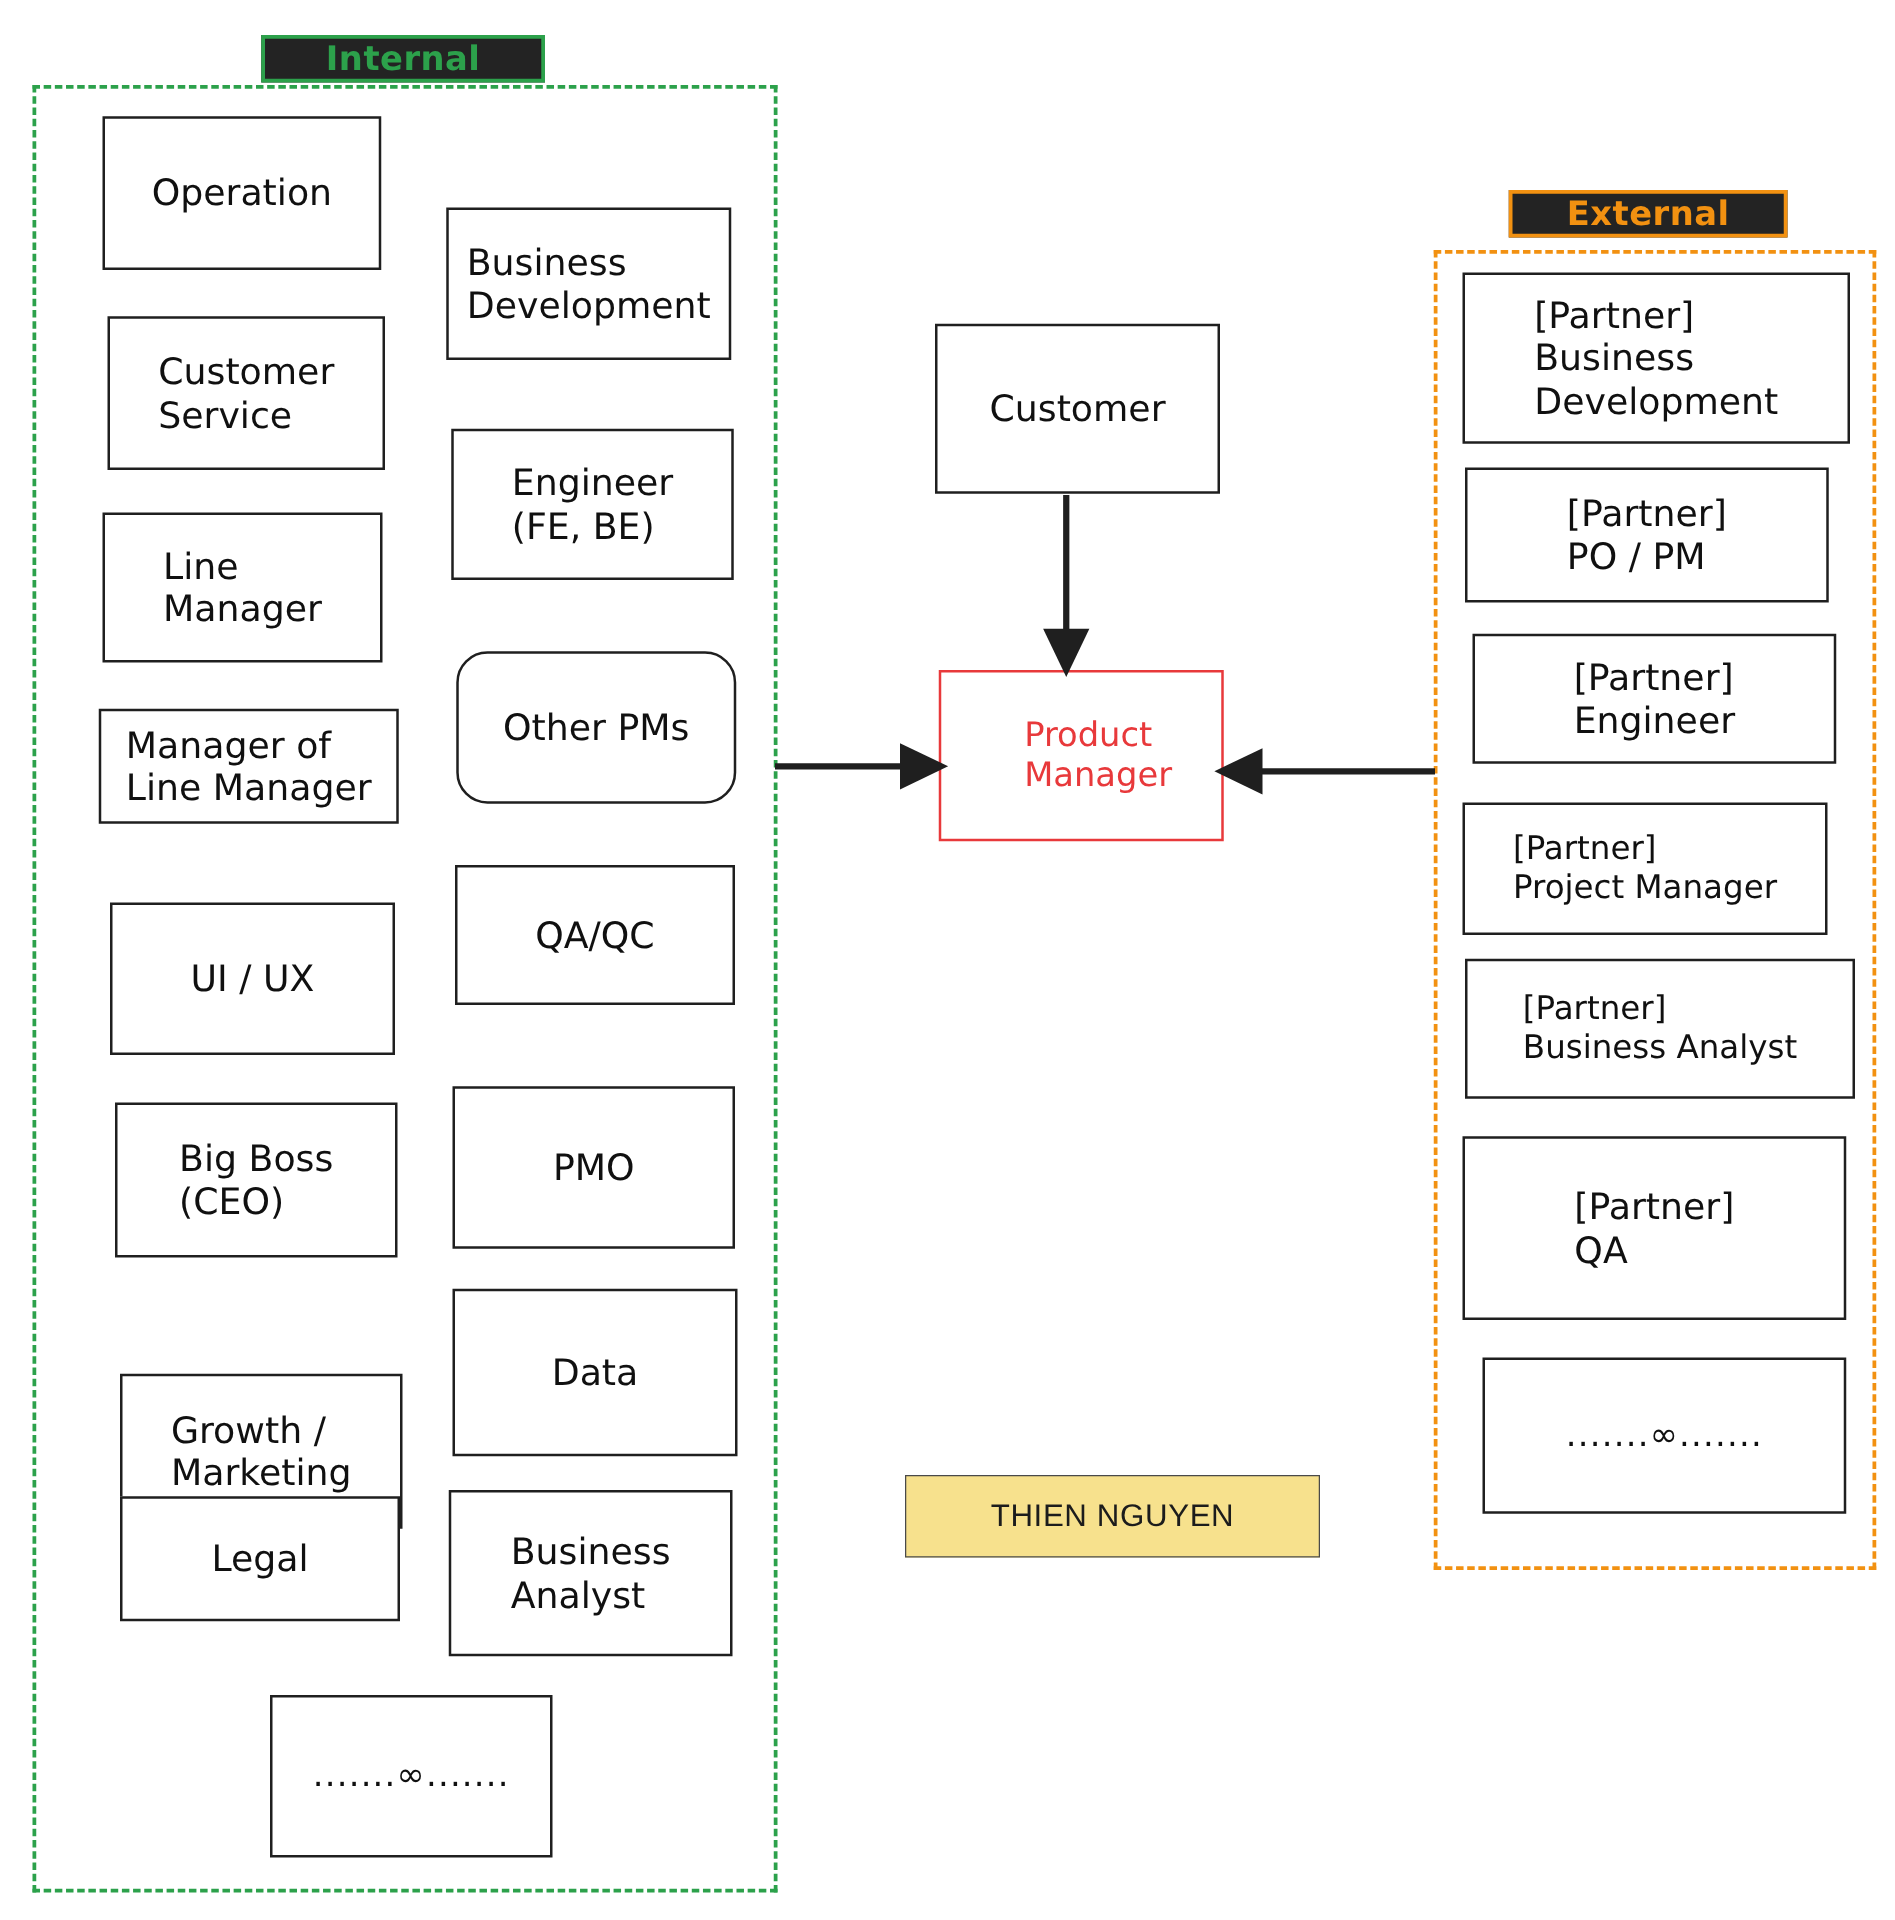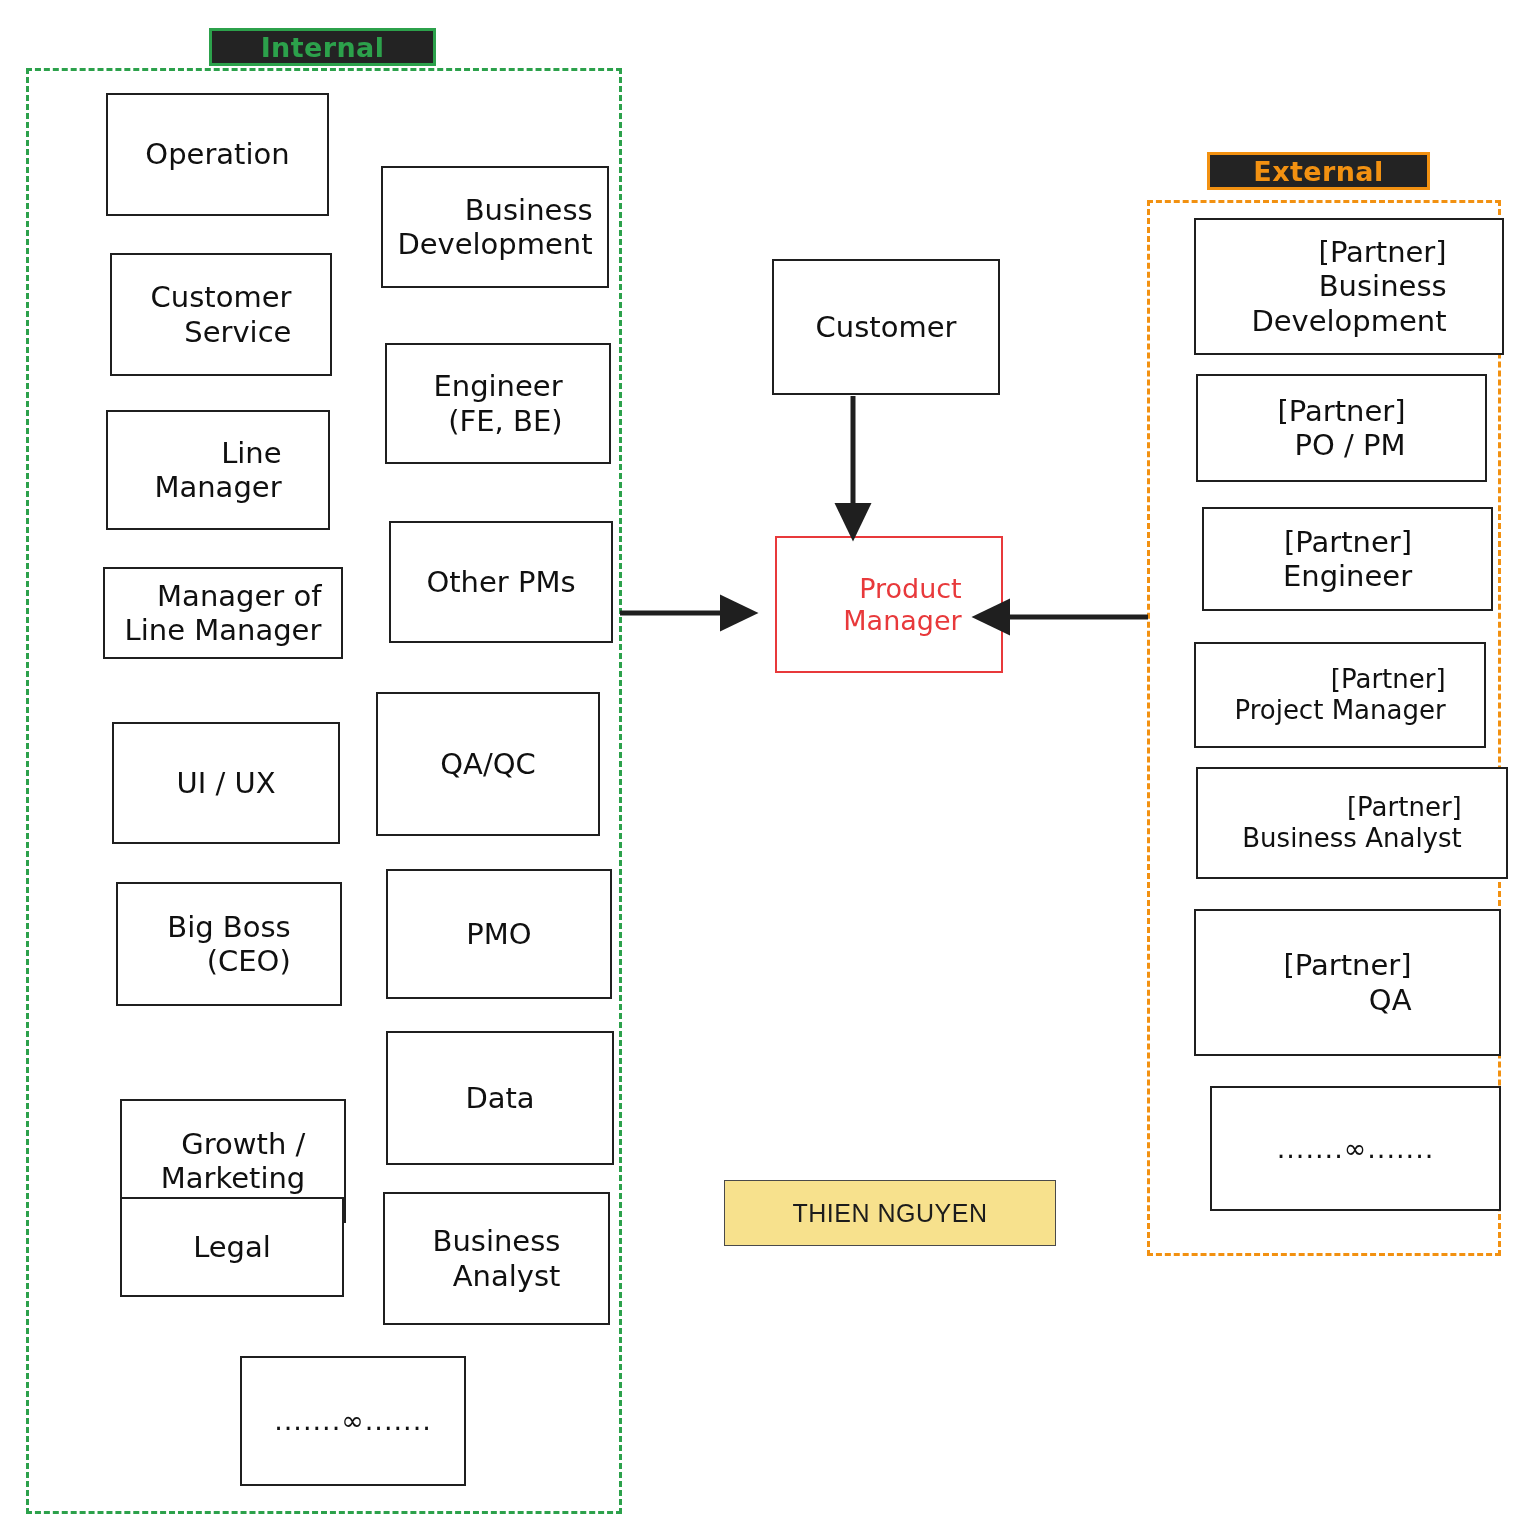--- a/index.html
+++ b/index.html
@@ -71,28 +71,27 @@
 
   
   .node {
     position: absolute;
     box-sizing: border-box;
     background: #ffffff;
     border: 2.6px solid #1f1f1f;
     display: flex;
     align-items: center;
     justify-content: center;
-    text-align: right;
+    text-align: left;
     color: #101010;
     font-family: "DejaVu Sans", sans-serif;
     font-size: 29px;
     line-height: 1.18;
     white-space: pre-line;
     padding: 2px 6px;
-    margin-left: 24px;
   }
   .node.accent-red {
     border-color: #e8393b;
     color: #e8393b;
     font-size: 27px;
     padding-left: 33px;
   }
   .node.dots {
     font-size: 27px;
     letter-spacing: 1px;
@@ -148,22 +147,22 @@
   <div class="node" style="left:92px;  top:882px; width:226px; height:124px;">Big Boss
 (CEO)</div>
   <div class="node" style="left:96px;  top:1099px; width:226px; height:124px;">Growth /
 Marketing</div>
   <div class="node" style="left:96px;  top:1197px; width:224px; height:100px;">Legal</div>
 
   <div class="node" style="left:357px; top:166px; width:228px; height:122px;">Business
 Development</div>
   <div class="node" style="left:361px; top:343px; width:226px; height:121px;">Engineer
 (FE, BE)</div>
-  <div class="node" style="left:365px; top:521px; width:224px; height:122px;">Other PMs</div>
-  <div class="node" style="left:352px; top:692px; width:224px; height:144px;">QA/QC</div>
+  <div class="node" style="left:365px; top:521px; width:224px; height:122px;border-radius:25px;">Other PMs</div>
+  <div class="node" style="left:364px; top:692px; width:224px; height:112px;">QA/QC</div>
   <div class="node" style="left:362px; top:869px; width:226px; height:130px;">PMO</div>
   <div class="node" style="left:362px; top:1031px; width:228px; height:134px;">Data</div>
   <div class="node" style="left:359px; top:1192px; width:227px; height:133px;">Business
 Analyst</div>
 
   <div class="node dots" style="left:216px; top:1356px; width:226px; height:130px;">.......∞.......</div>
 
   <div class="node" style="left:748px; top:259px; width:228px; height:136px;">Customer</div>
   <div class="node accent-red" style="left:751px; top:536px; width:228px; height:137px;">Product
 Manager</div>

